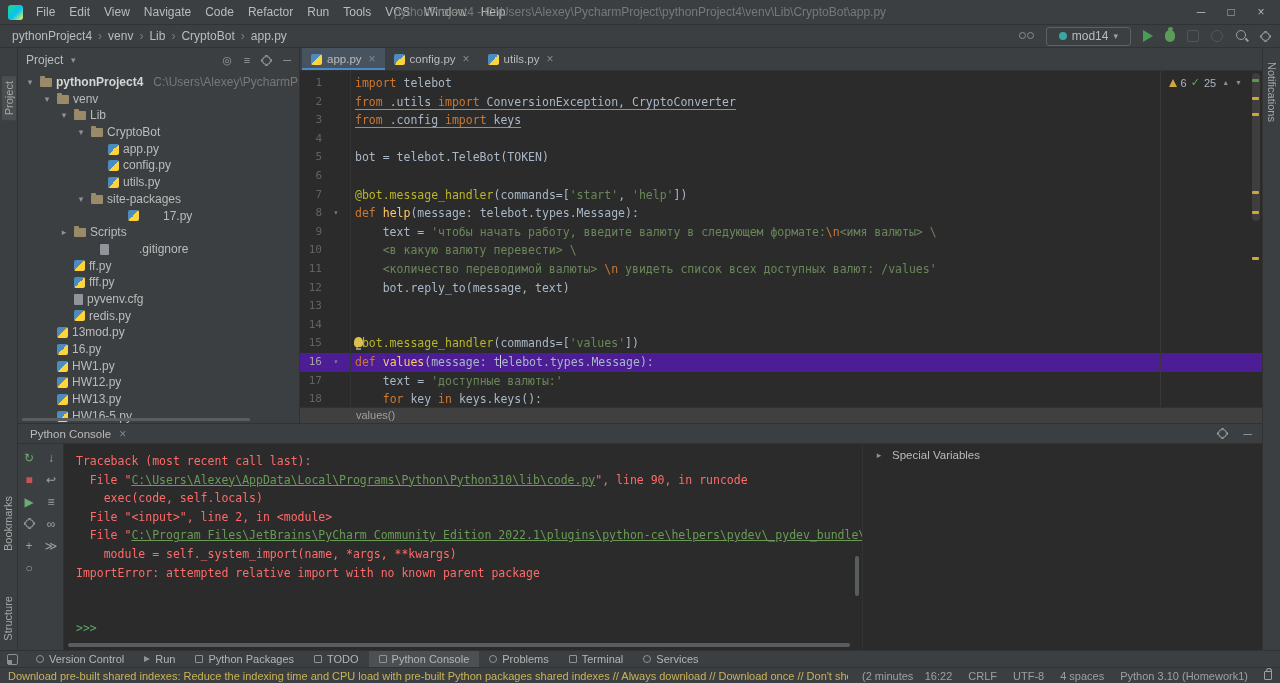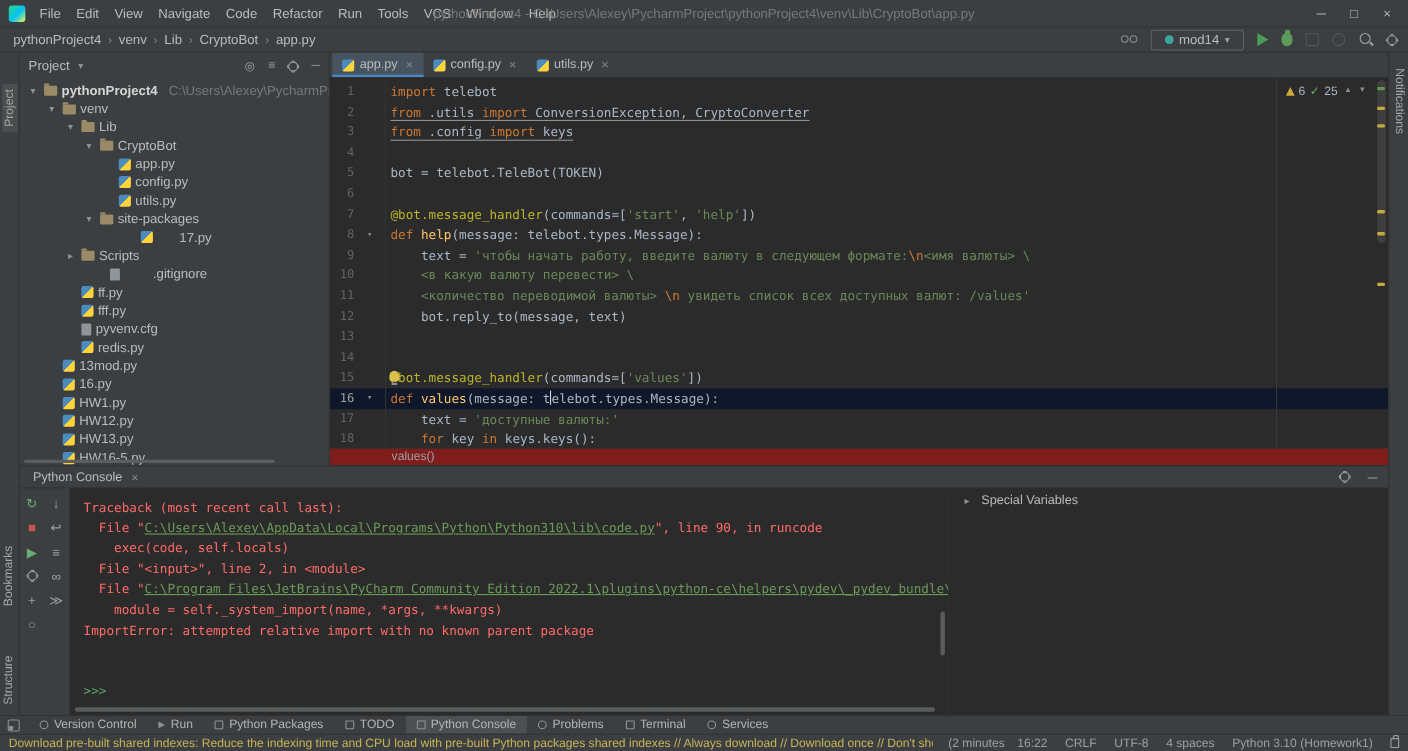--- a/index.html
+++ b/index.html
@@ -75,21 +75,21 @@
   
   .editor{flex:1;display:flex;flex-direction:column;min-width:0;background:#2b2b2b}
   .tabs{height:23px;flex:none;display:flex;background:#3c3f41;border-bottom:1px solid #323232;padding-left:2px}
   .etab{display:flex;align-items:center;gap:5px;padding:0 9px;height:100%;font-size:11.5px}
   .etab.active{background:#47545f;box-shadow:inset 0 -2px 0 #4A88C7}
   .tab-x{color:#7f8b91;font-size:12px;margin-left:2px}
   .code-area{flex:1;position:relative;overflow:hidden;background:#2b2b2b;
     font-family:"DejaVu Sans Mono",monospace;font-size:11.5px}
   #code-lines{padding-top:3px}
   .code-row{height:18.6px;line-height:18.6px;display:flex;position:relative}
-  .code-row.cur{background:#0f172a}
+  .code-row.cur{background:#4c1d95}
   .ln{width:26px;flex:none;text-align:right;padding-right:4px;color:#606366;font-size:11px}
   .cur .ln{color:#a4a3a3}
   .fold{width:20px;flex:none;text-align:center;color:#7f8b91;font-size:8px}
   .ltxt{white-space:pre;padding-left:9px}
   .tk-kw{color:#cc7832}.tk-pl{color:#a9b7c6}.tk-dec{color:#bbb529}.tk-fn{color:#ffc66b}
   .tk-str{color:#6a8759}.tk-esc{color:#cc7832}
   .u-sol{border-bottom:1px solid #8c9196}
   .u-wav{text-decoration-style:wavy;text-decoration-color:#5f7a61;
     text-decoration-thickness:1px;text-underline-offset:3px}
   .caret{display:inline-block;width:0;border-left:1.5px solid #d4d4d4;height:13px;vertical-align:-2px}
@@ -101,21 +101,21 @@
   .inspections{position:absolute;top:5px;right:20px;display:flex;align-items:center;gap:4px;
     font-size:11px;color:#a9b7c6;font-family:"Liberation Sans",sans-serif}
   .w-tri{width:0;height:0;border-left:4.5px solid transparent;border-right:4.5px solid transparent;
     border-bottom:8px solid #d1a83c}
   .chk{color:#5caf5e}
   .insp-nav{color:#8a8f93;font-size:7px;margin-left:2px}
   .editor-scrollbar{position:absolute;top:0;right:0;bottom:0;width:13px}
   .sb-thumb{position:absolute;top:2px;right:2px;width:8px;height:148px;background:rgba(255,255,255,.09);border-radius:4px}
   .sb-mark{position:absolute;right:3px;width:7px;height:3px;background:#c7a93f;border-radius:1px}
   .sb-mark.g{background:#5f9950}
-  .editor-breadcrumb{height:16px;flex:none;background:#7f1d1d;border-top:1px solid #323232;
+  .editor-breadcrumb{height:16px;flex:none;background:#404040;border-top:1px solid #323232;
     color:#9da0a3;font-size:11px;line-height:15px;padding-left:56px}
 
   
   .console{flex:1;display:flex;flex-direction:column;background:#2b2b2b;min-height:0;border-top:1px solid #323232}
   .console-header{height:20px;flex:none;background:#3c3f41;border-bottom:1px solid #323232;
     display:flex;align-items:center;padding:0 10px 0 6px}
   .console-tab{display:flex;align-items:center;gap:6px;padding:0 6px;font-size:11.5px}
   .ch-right{margin-left:auto;display:flex;align-items:center;gap:16px;color:#9da0a3}
   .console-body{flex:1;display:flex;min-height:0}
   .console-toolbar{width:46px;flex:none;background:#3c3f41;border-right:1px solid #323232;

